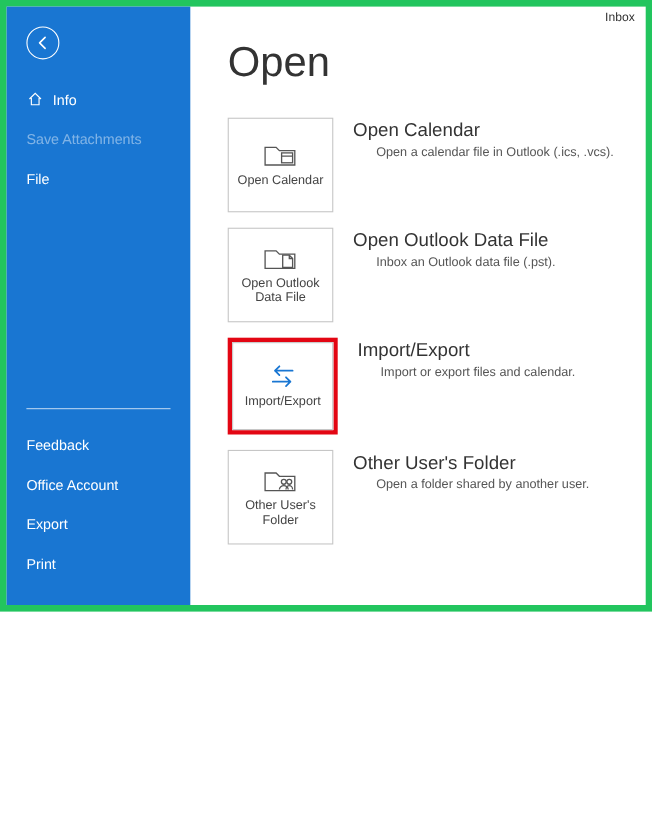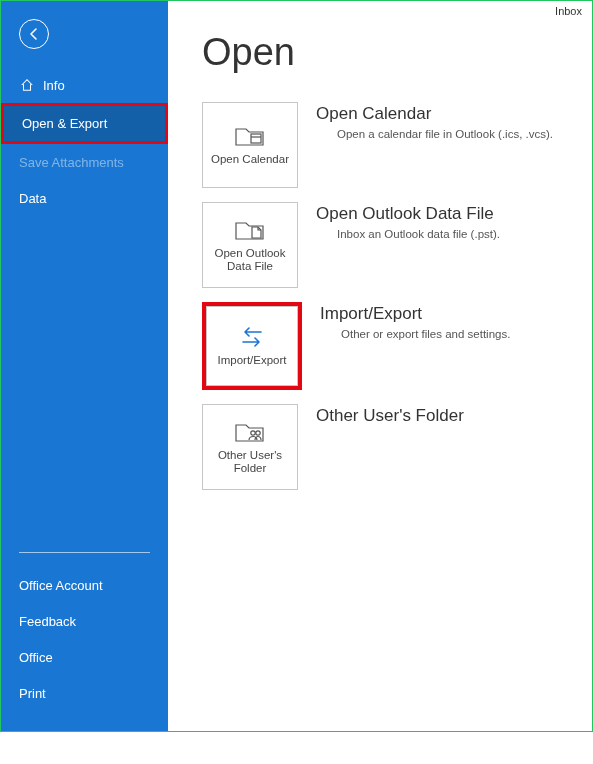--- a/index.html
+++ b/index.html
@@ -1,17 +1,17 @@
 <!DOCTYPE html>
 <html><head>
 <meta charset="utf-8">
 <style>
   * { box-sizing: border-box; margin: 0; padding: 0; }
   html, body { width: 593px; height: 764px; font-family: "Segoe UI", Arial, sans-serif; background: #fff; }
-  .app { width: 593px; height: 732px; border: 1px solid #22c55e; position: relative; display: flex; }
+  .app { width: 593px; height: 556px; border: 6px solid #22c55e; position: relative; display: flex; }
   .header-label { position: absolute; top: 4px; right: 10px; font-size: 11px; color: #333; }
   .sidebar { width: 167px; background: #1976d2; color: #fff; display: flex; flex-direction: column; padding-top: 18px; }
   .backbtn { width: 30px; height: 30px; border: 1.5px solid #fff; border-radius: 50%; margin-left: 18px; margin-bottom: 18px; display: flex; align-items: center; justify-content: center; cursor: pointer; }
   .backbtn svg { stroke: #fff; }
   .nav-top { display: flex; flex-direction: column; }
   .nav-item { display: flex; align-items: center; gap: 8px; padding: 10px 18px; font-size: 13px; color: #fff; cursor: pointer; min-height: 36px; }
   .nav-item.selected { background: #135fa8; }
   .nav-item.disabled { color: rgba(255,255,255,0.45); cursor: default; }
   .nav-item .ico { width: 16px; height: 16px; display: flex; align-items: center; justify-content: center; flex-shrink: 0; }
   .nav-bottom { margin-top: auto; padding: 0 0 20px 0; }
@@ -46,44 +46,41 @@
     <div class="nav-top">
       <div class="nav-item">
         <span class="ico">
           <svg width="14" height="14" viewBox="0 0 16 16" fill="none" stroke="#fff" stroke-width="1.2">
             <path d="M2 8 L8 2 L14 8 M4 7 V14 H12 V7"></path>
           </svg>
         </span>
         <span>Info</span>
       </div>
 
-      <div class="nav-item selected highlight-sidebar">
-        <span>Open &amp; Export</span>
-      </div>
 
 
       <div class="nav-item disabled">
         <span>Save Attachments</span>
       </div>
 
       <div class="nav-item">
-        <span>Data</span>
+        <span>File</span>
       </div>
     </div>
 
     <div class="nav-bottom">
       <div class="divider"></div>
       <div class="nav-item">
+        <span>Feedback</span>
+      </div>
+      <div class="nav-item">
         <span>Office Account</span>
       </div>
       <div class="nav-item">
-        <span>Feedback</span>
-      </div>
-      <div class="nav-item">
-        <span>Office</span>
+        <span>Export</span>
       </div>
       <div class="nav-item">
         <span>Print</span>
       </div>
     </div>
   </div>
 
   <div class="main">
     <div class="page-title">Open</div>
 
@@ -128,36 +125,37 @@
             <svg width="30" height="22" viewBox="0 0 30 22" fill="none" stroke="#1976d2" stroke-width="1.6" stroke-linecap="round" stroke-linejoin="round">
               <path d="M24 6 H8 M12 2 L8 6 L12 10"></path>
               <path d="M6 16 H22 M18 12 L22 16 L18 20"></path>
             </svg>
           </span>
           <span class="tile-label">Import/Export</span>
         </div>
       </div>
       <div class="option-text">
         <div class="option-title">Import/Export</div>
-        <div class="option-desc">Other or export files and settings.</div>
+        <div class="option-desc">Import or export files and calendar.</div>
       </div>
     </div>
 
     <div class="option-row">
       <div class="tile">
         <span class="tile-icon">
           <svg width="30" height="24" viewBox="0 0 30 24" fill="none" stroke="#555" stroke-width="1.2">
             <path d="M1 5 h10 l3 3 h14 v13 H1 z"></path>
             <circle cx="18" cy="13" r="2.2"></circle>
             <circle cx="23" cy="13" r="2.2"></circle>
             <path d="M14 20 c0-2 2-3.5 4-3.5 s4 1.5 4 3.5"></path>
             <path d="M20 20 c0-2 1.5-3.5 3-3.5 s3 1.5 3 3.5"></path>
           </svg>
         </span>
         <span class="tile-label">Other User's Folder</span>
       </div>
       <div class="option-text">
         <div class="option-title">Other User's Folder</div>
+        <div class="option-desc">Open a folder shared by another user.</div>
       </div>
     </div>
 
   </div>
 </div>
 
 </body></html>

